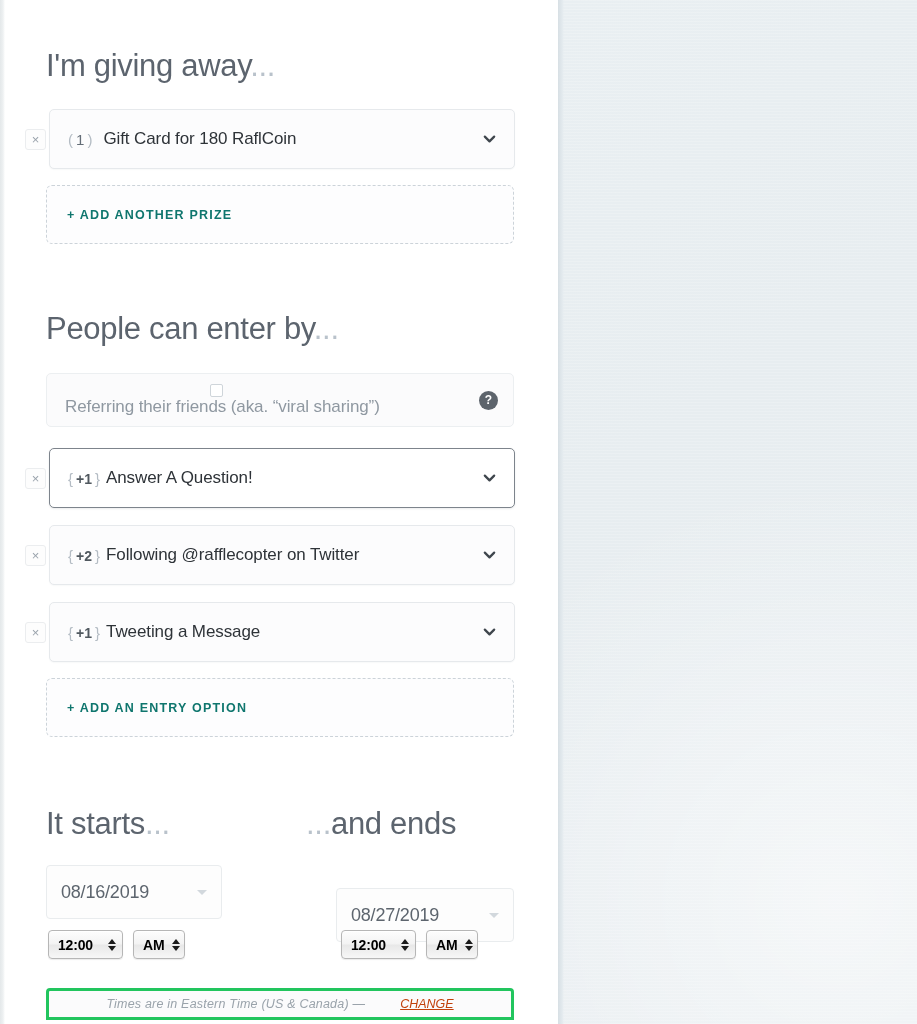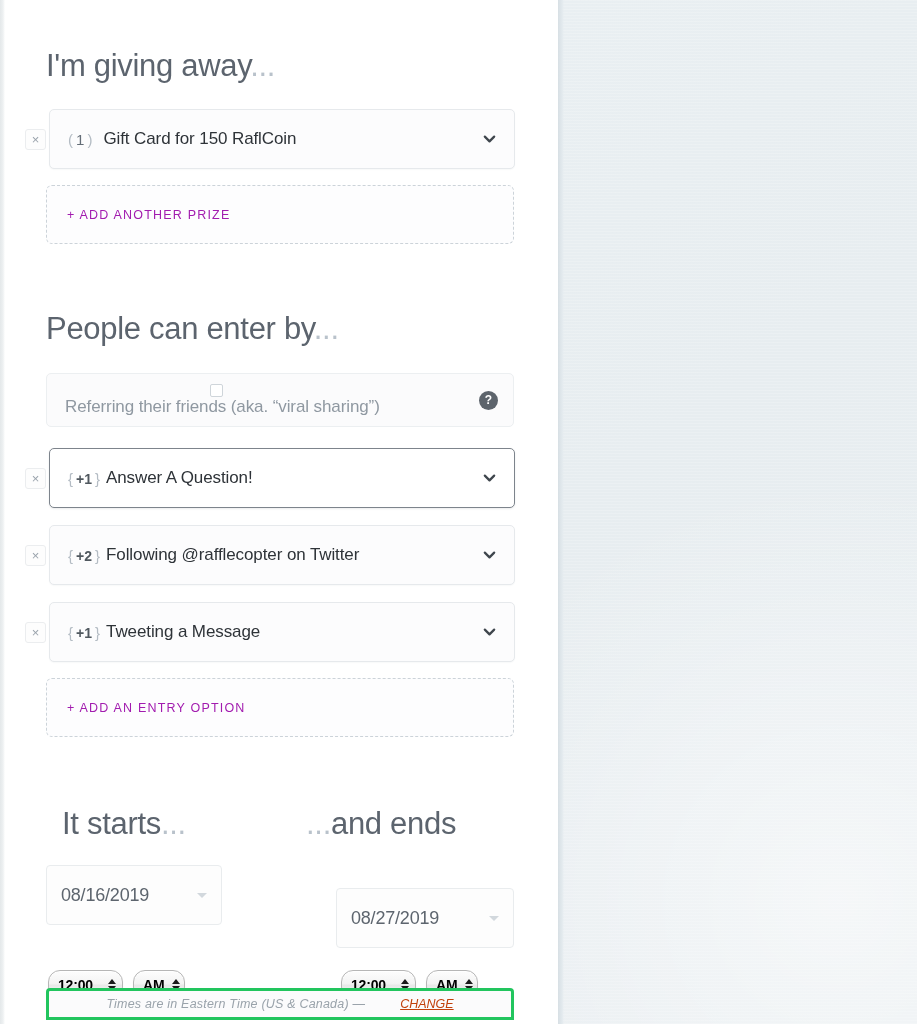--- a/index.html
+++ b/index.html
@@ -156,28 +156,29 @@
     border-radius: 6px;
     background: #fdfdfe;
     display: flex;
     align-items: center;
     padding-left: 20px;
     cursor: pointer;
   }
   .add-box span {
     font-size: 12.5px;
     letter-spacing: 1.2px;
-    color: #a21caf;
+    color: #0f766e;
     text-transform: uppercase;
+    font-weight: bold;
   }
 
   
   .date-field {
     position: absolute;
-    height: 60px;
+    height: 54px;
     border: 1px solid #e9ecee;
     border-radius: 4px;
     background: #fdfdfd;
     display: flex;
     align-items: center;
     padding: 0 14px;
     cursor: pointer;
   }
   .date-field .val {
     font-size: 18px;
@@ -191,29 +192,28 @@
     width: 0; height: 0;
     border-left: 5px solid transparent;
     border-right: 5px solid transparent;
     border-top: 5px solid #d2d8dd;
   }
 
   .spin {
     position: absolute;
     height: 29px;
     border: 1px solid #b6b6b6;
-    border-radius: 12px;
+    border-radius: 4px;
     background: linear-gradient(to bottom,#fdfdfd 0%,#f3f3f3 48%,#e8e8e8 52%,#f7f7f7 100%);
     display: flex;
     align-items: center;
     justify-content: space-between;
     padding: 0 6px 0 9px;
     box-shadow: 0 1px 1px rgba(0,0,0,0.08), inset 0 1px 0 #fff;
     cursor: pointer;
-    margin-top: 40px;
   }
   .spin .sv {
     font-size: 14px;
     font-weight: 700;
     color: #000;
     letter-spacing: -0.2px;
   }
   .spin .arrows {
     display: flex;
     flex-direction: column;
@@ -294,21 +294,21 @@
     <div class="section-title" style="position:absolute;left:46px;top:50px;">
       <span>I'm giving away</span><span class="dots">...</span>
     </div>
 
     <div class="row-wrap" style="left:25px;top:109px;">
       <div class="x-btn">×</div>
       <div class="opt-box" style="width:466px;height:60px;">
         <span class="badge-paren">
           <span>(</span> <b>1</b> <span>)</span>
         </span>
-        <span class="opt-label">Gift Card for 150 RaflCoin</span>
+        <span class="opt-label">Gift Card for 180 RaflCoin</span>
         <span class="chev">
           <svg viewBox="0 0 16 16" width="15" height="15">
               <path d="M3 5.5 L8 10.5 L13 5.5" stroke="currentColor" stroke-width="2.4" fill="none" stroke-linecap="round" stroke-linejoin="round"></path>
             </svg>
         </span>
       </div>
     </div>
 
     <div class="add-box" style="left:46px;top:185px;width:468px;height:59px;">
       <span>+ ADD ANOTHER PRIZE</span>
@@ -368,21 +368,21 @@
               <path d="M3 5.5 L8 10.5 L13 5.5" stroke="currentColor" stroke-width="2.4" fill="none" stroke-linecap="round" stroke-linejoin="round"></path>
             </svg>
         </span>
       </div>
     </div>
 
     <div class="add-box" style="left:46px;top:678px;width:468px;height:59px;">
       <span>+ ADD AN ENTRY OPTION</span>
     </div>
 
-    <div class="section-title" style="position:absolute;left:46px;top:808px;margin-left:16px;">
+    <div class="section-title" style="position:absolute;left:46px;top:808px;">
       <span>It starts</span><span class="dots">...</span>
     </div>
 
     <div class="section-title" style="position:absolute;left:306px;top:808px;">
       <span class="dots">...</span><span>and ends</span>
     </div>
 
     <div class="date-field" style="left:46px;top:865px;width:176px;">
       <span class="val">08/16/2019</span>
       <span class="date-caret"></span>

